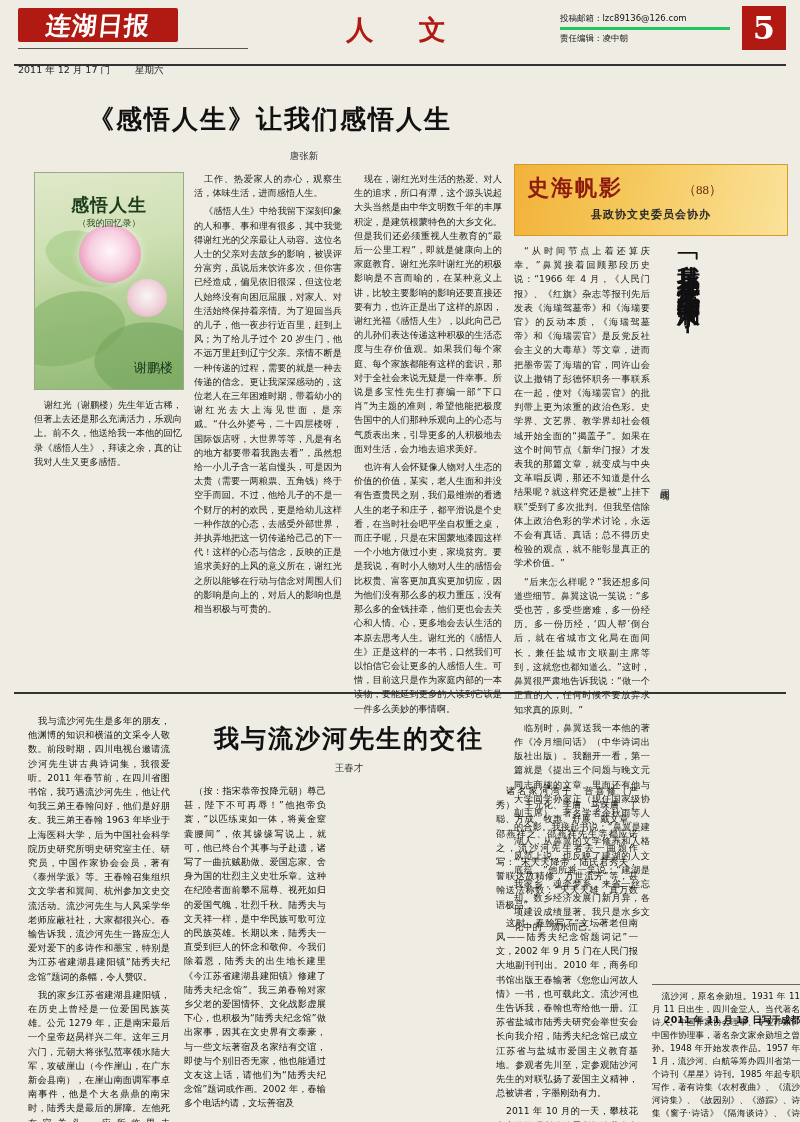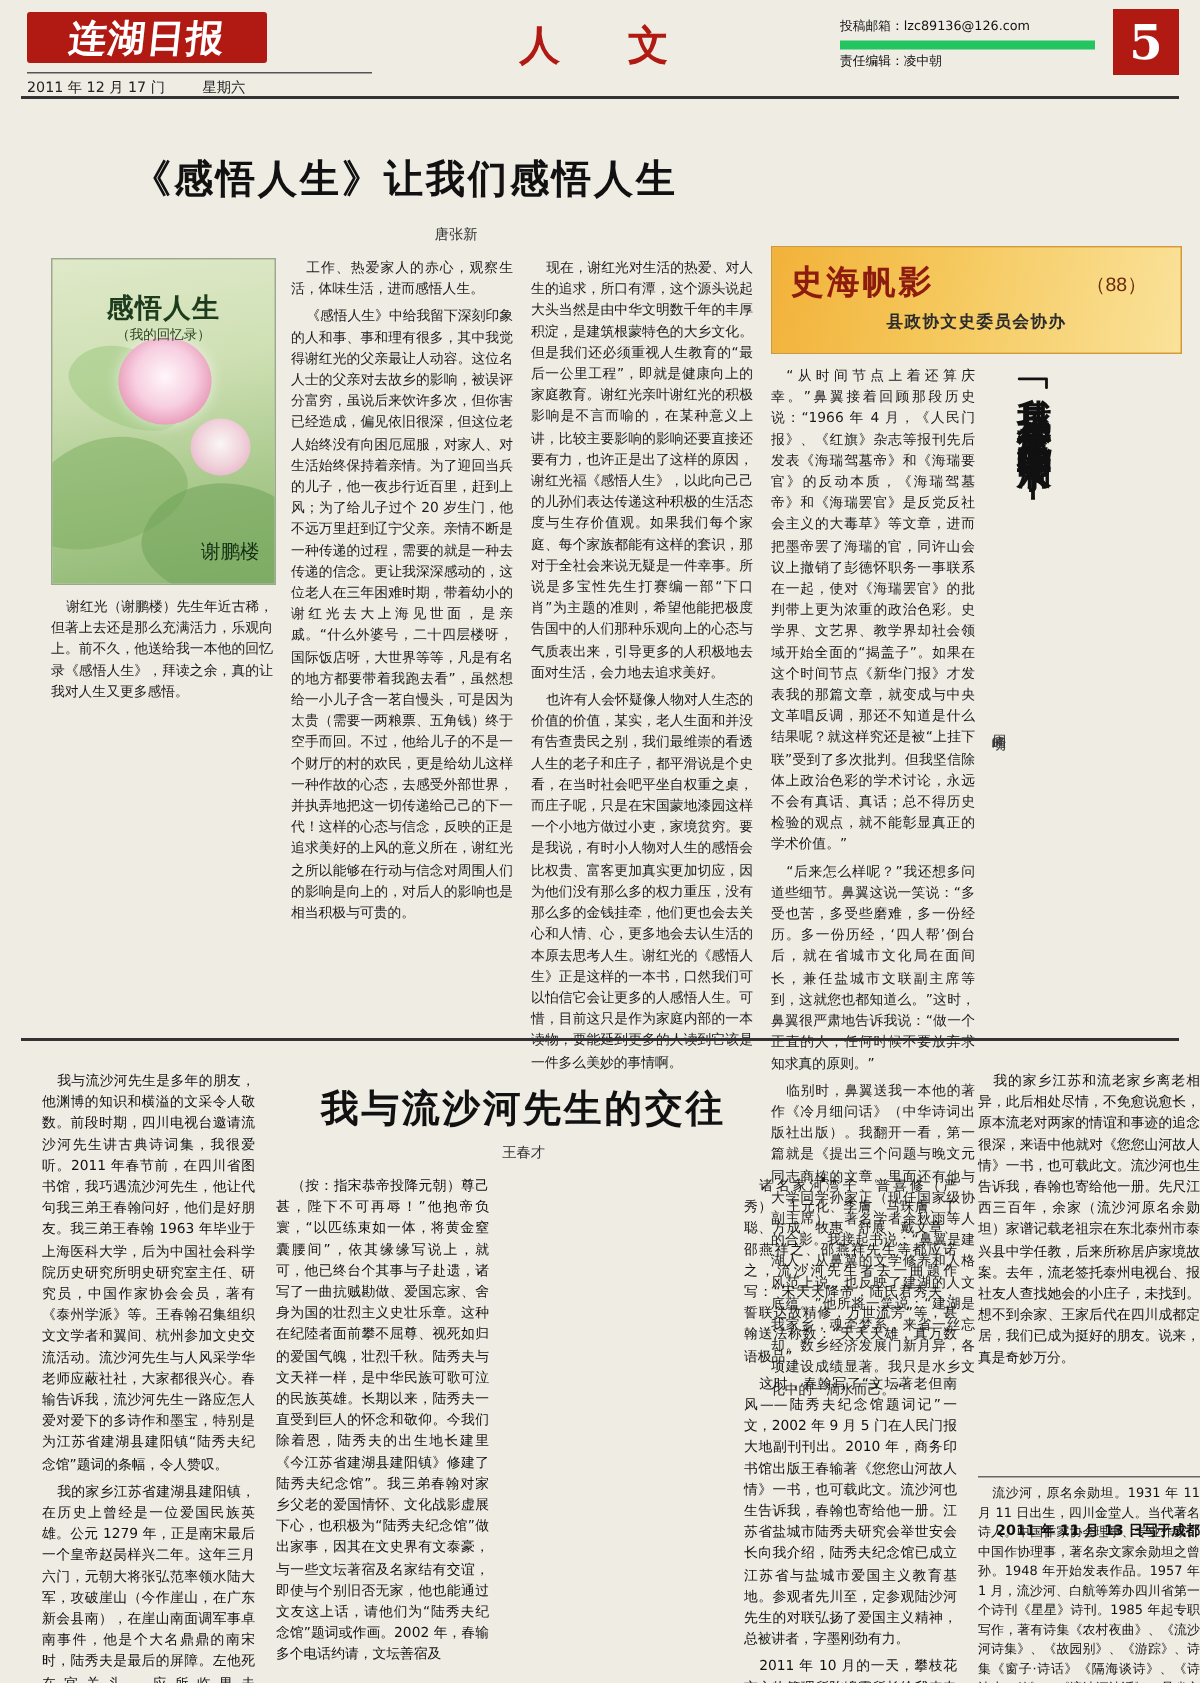--- a/index.html
+++ b/index.html
@@ -18,32 +18,32 @@
     position:absolute;left:18px;top:8px;width:160px;height:34px;
     background:#b01a12;color:#fff;
     font-family:"DejaVu Serif","Liberation Serif",serif;
     font-weight:bold;font-size:25px;letter-spacing:1px;
     display:flex;align-items:center;justify-content:center;
     border-radius:2px;
   }
   .logo span{transform:skewX(-6deg);}
   .dateline{
     position:absolute;left:18px;top:48px;width:230px;
-    font-size:9.5px;color:#222;border-top:1px solid #555;padding-top:3px;
+    font-size:9.5px;color:#222;border-top:1px solid #555;padding-top:15px;
   }
   .dateline .dl2{margin-left:22px;}
   .headline-ren{
     position:absolute;left:330px;top:12px;width:150px;text-align:center;
     font-family:"DejaVu Serif","Liberation Serif",serif;
     color:#b01a12;font-weight:bold;font-size:27px;letter-spacing:18px;
   }
   .contactbox{
     position:absolute;left:560px;top:10px;width:170px;font-size:8.5px;line-height:16px;
   }
-  .contactbox .row{border-bottom:6px solid #22c55e;padding-bottom:1px;}
+  .contactbox .row{border-bottom:3px solid #22c55e;padding-bottom:1px;}
   .pagenum{
     position:absolute;left:742px;top:6px;width:44px;height:44px;
     background:#b01a12;color:#fff;
     font-family:"DejaVu Serif","Liberation Serif",serif;
     font-size:32px;font-weight:bold;
     display:flex;align-items:center;justify-content:center;
   }
   .rule-top{position:absolute;left:14px;top:64px;width:772px;height:0;border-top:2px solid #333;}
 
   
@@ -117,22 +117,22 @@
     background:linear-gradient(100deg,#f2b23a 0%,#f5c75a 40%,#fae29a 100%);
     border:1px solid #d79a2a;
   }
   .banner-title{
     position:absolute;left:12px;top:8px;
     font-family:"DejaVu Serif","Liberation Serif",serif;
     font-size:22px;font-weight:bold;color:#8d1b10;letter-spacing:2px;
   }
   .banner-no{
     position:absolute;left:168px;top:16px;
-    font-family:Liberation Sans, sans-serif;
-    font-size:13px;color:#6b2b0c;margin-left:41px;
+    font-family:Liberation Serif, serif;
+    font-size:13px;color:#6b2b0c;
   }
   .banner-sub{
     position:absolute;left:0;top:42px;width:272px;text-align:center;
     font-size:11px;color:#2b2b2b;font-weight:bold;letter-spacing:1px;
   }
 
   
   .vtitle{
     position:absolute;left:660px;top:172px;width:112px;height:430px;
   }
@@ -259,21 +259,20 @@
     <div class="lc lc3">
       <p></p>
     </div>
     <div class="lc lc4">
       <p>诸名家河湾子、普喜修（严秀）、王元化、李膚、马珠膚、丁聪、方成、牧惠、舒展、戴文章、邵燕祥之、邵燕祥先生等都应诺之，流沙河先生者去一曲题作写：“宋天天降帝，陆氏君秀夫，誓联达故精修，万世流芳”等，甚翰送法称数：“天天天雄，真万数语极品”。</p>
       <p>这时，春翰写了“文坛著老但南风——陆秀夫纪念馆题词记”一文，2002 年 9 月 5 门在人民门报大地副刊刊出。2010 年，商务印书馆出版王春输著《您您山河故人情》一书，也可载此文。流沙河也生告诉我，春翰也寄给他一册。江苏省盐城市陆秀夫研究会举世安会长向我介绍，陆秀夫纪念馆已成立江苏省与盐城市爱国主义教育基地。参观者先川至，定参观陆沙河先生的对联弘扬了爱国主义精神，总被讲者，字墨刚劲有力。</p>
       <p>2011 年 10 月的一天，攀枝花市文物管理所陈绵霸所长给我来电话，让京请著名诗人、作家、文物专家、书法家抢的书法为所名题字。</p>
 
     </div>
     <div class="lc lc5">
-      <p>我的家乡江苏和流老家乡离老相异，此后相处尽情，不免愈说愈长，原本流老对两家的情谊和事迹的追念很深，来语中他就对《您您山河故人情》一书，也可载此文。流沙河也生告诉我，春翰也寄给他一册。先尺江西三百年，余家（流沙河原名余勋坦）家谱记载老祖宗在东北泰州市泰兴县中学任教，后来所称居庐家境故案。去年，流老签托泰州电视台、报社友人查找她会的小庄子，未找到。想不到余家、王家后代在四川成都定居，我们已成为挺好的朋友。说来，真是奇妙万分。</p>
     </div>
     <div class="sig">2011 年 11 月 13 日写于成都</div>
     <div class="rule-sig"></div>
     <div class="lc lc6">
       <p>流沙河，原名余勋坦。1931 年 11 月 11 日出生，四川金堂人。当代著名诗人。中国作家协会理事、专业作家。中国作协理事，著名杂文家余勋坦之曾孙。1948 年开始发表作品。1957 年 1 月，流沙河、白航等筹办四川省第一个诗刊《星星》诗刊。1985 年起专职写作，著有诗集《农村夜曲》、《流沙河诗集》、《故园别》、《游踪》、诗集《窗子·诗话》《隔海谈诗》、《诗诗十二篇》、《流沙河诗话》。是省文化厅、文联会员等，此外，诗论、散文、翻译小说，研究专著等二十余种。王春才，江苏南通人。原任国家计划委员会调整办公室主任，中国作家协会会员，中国报告文学学会会员。</p>
     </div>
   </div>
 </div>
 
 </body></html>

